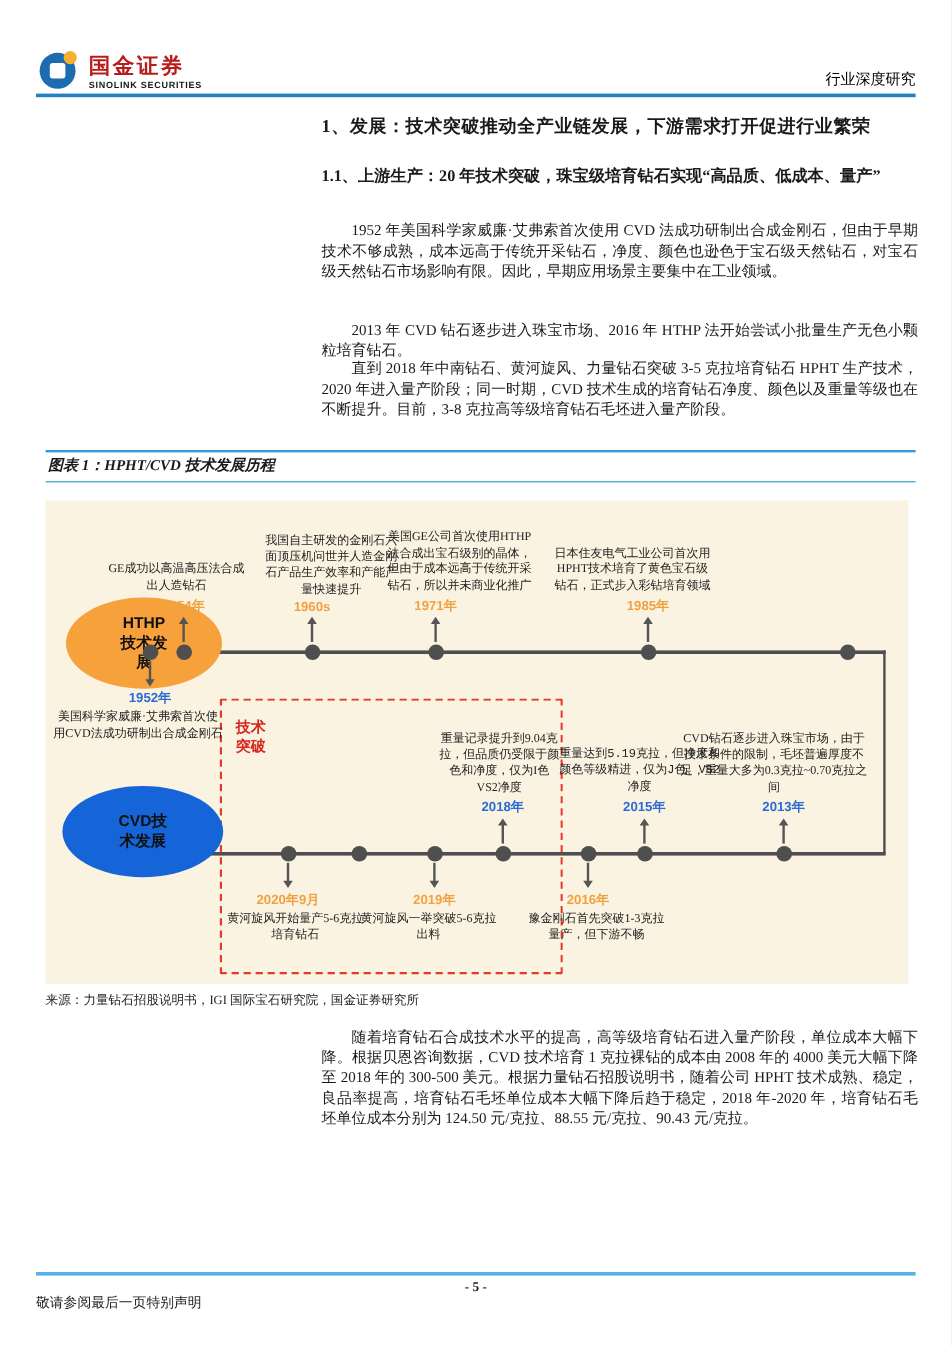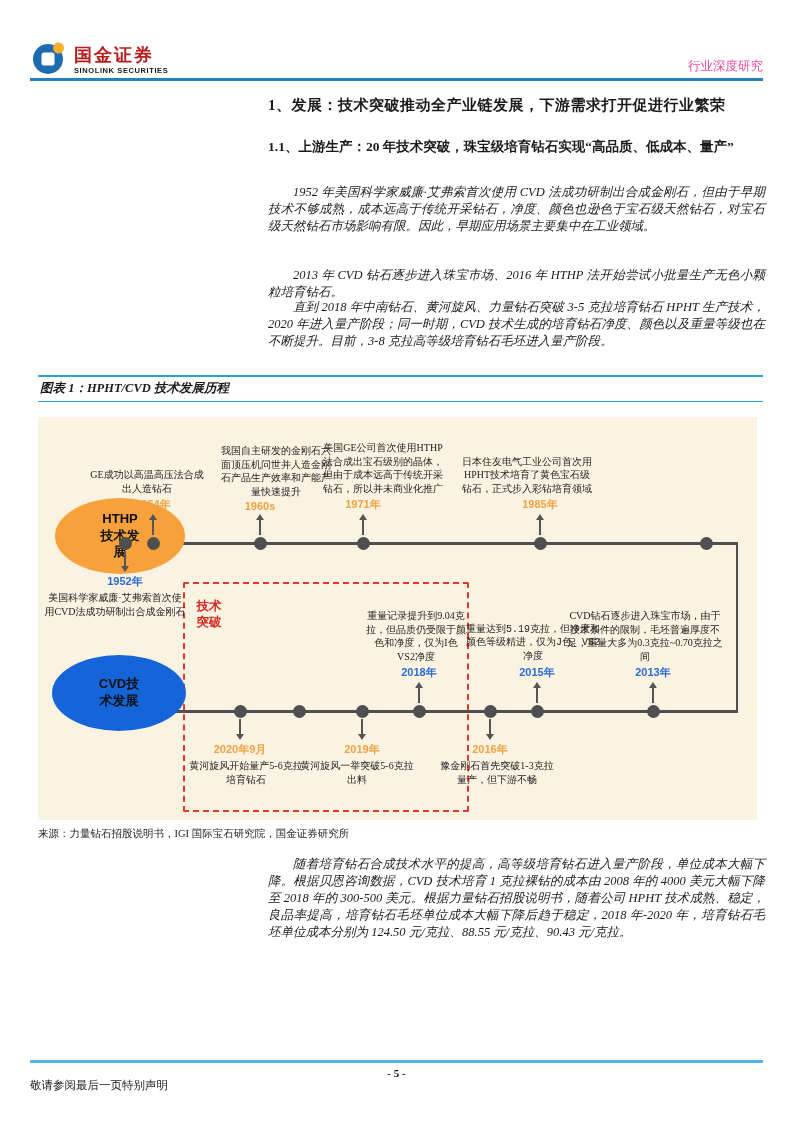--- a/index.html
+++ b/index.html
@@ -4,28 +4,28 @@
 <style>
   html,body{margin:0;padding:0;background:#e8e8e8;}
   .page{position:relative;width:793px;height:1122px;background:#ffffff;margin:0 auto;
         font-family:"Liberation Serif","DejaVu Serif",serif;color:#1a1a1a;overflow:hidden;}
 
   
   .logo-wrap{position:absolute;left:31px;top:40px;display:flex;align-items:center;gap:7px;}
   .logo-text{font-family:"Liberation Sans","DejaVu Sans",sans-serif;line-height:1;}
   .brand-cn{font-size:18px;font-weight:bold;letter-spacing:2px;color:#b91c1c;}
   .brand-en{font-size:7.5px;font-weight:bold;letter-spacing:.6px;color:#17181a;margin-top:3px;}
-  .header-right{position:absolute;right:30px;top:58px;font-size:12.5px;color:#ec4899;text-align:right;}
+  .header-right{position:absolute;right:30px;top:58px;font-size:12.5px;color:#000000;text-align:right;}
   .header-rule{position:absolute;left:30px;right:30px;top:78px;height:2.5px;background:#2580c2;}
 
   
   .h1{position:absolute;left:268px;top:96px;width:500px;font-size:15px;font-weight:bold;letter-spacing:.5px;}
   .h2{position:absolute;left:268px;top:137px;width:500px;font-size:13.5px;font-weight:bold;line-height:19px;}
   .para{position:absolute;left:268px;width:497px;font-size:12.5px;line-height:17px;
-        text-align:justify;text-indent:2em;font-style:italic;}
+        text-align:justify;text-indent:2em;}
   .p1{top:184px;} .p2{top:267px;} .p3{top:299px;} .p4{top:856px;}
 
   
   .fig-title-bar{position:absolute;left:38px;top:375px;width:725px;box-sizing:border-box;
         border-top:2.5px solid #2fa0d6;border-bottom:1.5px solid #2fa0d6;
         padding:3px 0 4px 2px;font-weight:bold;font-style:italic;font-size:12.5px;}
   .diagram{position:absolute;left:38px;top:417px;width:719px;height:403px;background:#fbf3e2;}
   .tl-line{position:absolute;background:#4f4f4f;}
   .tl-line.h{left:60px;width:640px;height:2.5px;}
   .tl-line.hthp{top:125px;} .tl-line.cvd{top:293px;}

